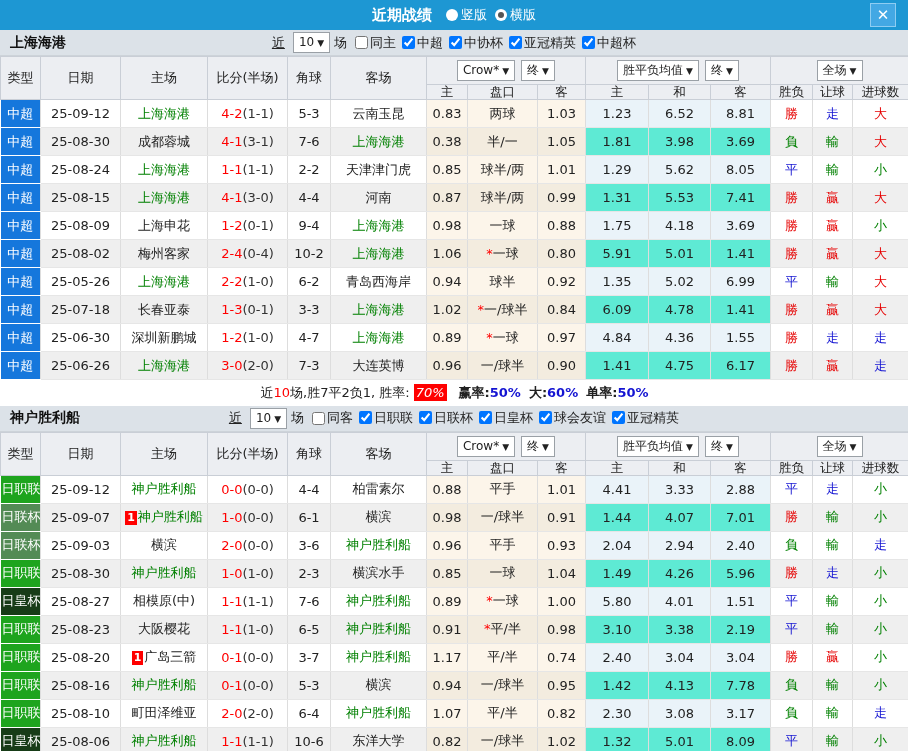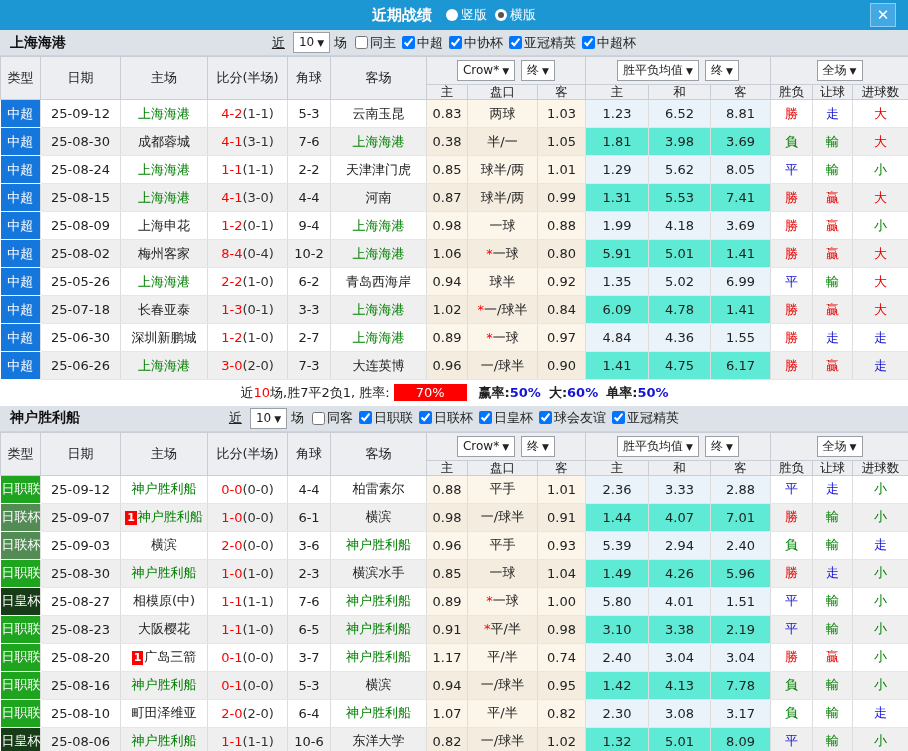--- a/index.html
+++ b/index.html
@@ -48,21 +48,21 @@
   .t-green { color:#008000; }
   .ft { color:#f00; }
   .ht { color:#333; }
   .star { color:#f00; }
   .badge-1 { display:inline-block; background:#f00; color:#fff; font-size:11px;
     line-height:14px; padding:0 2px; margin-right:1px; font-weight:bold; }
   td.res { font-size:13px; }
   
   td.summary { height:26px; text-align:center; background:#fff; border:none; font-size:13px; }
   .sum-red-num { color:#f00; }
-  .sum-rate { background:#f00; color:#fff; padding:1px 22px; margin:0 4px; }
+  .sum-rate { background:#f00; color:#fff; padding:1px 2px; margin:0 4px;font-style:italic; }
   .sum-blue { color:#1414d2; }
   .sum-part { margin-left:8px;font-weight:bold; }
 </style>
 </head>
 <body>
 
 <div class="titlebar">
   <span class="title">近期战绩</span>
   <span class="radio-group" id="radio-group">
       <span class="radio-opt">
@@ -207,32 +207,32 @@
           <tr>
             <td class="type" style="background: rgb(21, 119, 220);">中超</td>
             <td>25-08-09</td>
             <td><span>上海申花</span></td>
             <td><span class="ft">1-2</span><span class="ht">(0-1)</span></td>
             <td>9-4</td>
             <td><span class="t-green">上海海港</span></td>
             <td class="c-odds">0.98</td>
             <td class="c-odds"><span>一球</span></td>
             <td class="c-odds">0.88</td>
-            <td class="c-mean">1.99</td>
+            <td class="c-mean">1.75</td>
             <td class="c-mean">4.18</td>
             <td class="c-mean">3.69</td>
             <td class="res" style="color: rgb(230, 0, 0);">勝</td>
             <td class="res" style="color: rgb(230, 0, 0);">贏</td>
             <td class="res" style="color: rgb(0, 128, 0);">小</td>
           </tr>
           <tr class="even">
             <td class="type" style="background: rgb(21, 119, 220);">中超</td>
             <td>25-08-02</td>
             <td><span>梅州客家</span></td>
-            <td><span class="ft">8-4</span><span class="ht">(0-4)</span></td>
+            <td><span class="ft">2-4</span><span class="ht">(0-4)</span></td>
             <td>10-2</td>
             <td><span class="t-green">上海海港</span></td>
             <td class="c-odds">1.06</td>
             <td class="c-odds"><span class="star">*</span><span>一球</span></td>
             <td class="c-odds">0.80</td>
             <td class="c-mean">5.91</td>
             <td class="c-mean">5.01</td>
             <td class="c-mean">1.41</td>
             <td class="res" style="color: rgb(230, 0, 0);">勝</td>
             <td class="res" style="color: rgb(230, 0, 0);">贏</td>
@@ -270,21 +270,21 @@
             <td class="c-mean">1.41</td>
             <td class="res" style="color: rgb(230, 0, 0);">勝</td>
             <td class="res" style="color: rgb(230, 0, 0);">贏</td>
             <td class="res" style="color: rgb(230, 0, 0);">大</td>
           </tr>
           <tr>
             <td class="type" style="background: rgb(21, 119, 220);">中超</td>
             <td>25-06-30</td>
             <td><span>深圳新鹏城</span></td>
             <td><span class="ft">1-2</span><span class="ht">(1-0)</span></td>
-            <td>2-7</td>
+            <td>4-7</td>
             <td><span class="t-green">上海海港</span></td>
             <td class="c-odds">0.89</td>
             <td class="c-odds"><span class="star">*</span><span>一球</span></td>
             <td class="c-odds">0.97</td>
             <td class="c-mean">4.84</td>
             <td class="c-mean">4.36</td>
             <td class="c-mean">1.55</td>
             <td class="res" style="color: rgb(230, 0, 0);">勝</td>
             <td class="res" style="color: rgb(20, 20, 210);">走</td>
             <td class="res" style="color: rgb(20, 20, 210);">走</td>
@@ -374,21 +374,21 @@
           <tr>
             <td class="type" style="background: rgb(30, 164, 30);">日职联</td>
             <td>25-09-12</td>
             <td><span class="t-green">神户胜利船</span></td>
             <td><span class="ft">0-0</span><span class="ht">(0-0)</span></td>
             <td>4-4</td>
             <td><span>柏雷素尔</span></td>
             <td class="c-odds">0.88</td>
             <td class="c-odds"><span>平手</span></td>
             <td class="c-odds">1.01</td>
-            <td class="c-mean">2.36</td>
+            <td class="c-mean">4.41</td>
             <td class="c-mean">3.33</td>
             <td class="c-mean">2.88</td>
             <td class="res" style="color: rgb(20, 20, 210);">平</td>
             <td class="res" style="color: rgb(20, 20, 210);">走</td>
             <td class="res" style="color: rgb(0, 128, 0);">小</td>
           </tr>
           <tr class="even">
             <td class="type" style="background: rgb(83, 139, 85);">日联杯</td>
             <td>25-09-07</td>
             <td><span class="badge-1">1</span><span class="t-green">神户胜利船</span></td>
@@ -408,21 +408,21 @@
           <tr>
             <td class="type" style="background: rgb(83, 139, 85);">日联杯</td>
             <td>25-09-03</td>
             <td><span>横滨</span></td>
             <td><span class="ft">2-0</span><span class="ht">(0-0)</span></td>
             <td>3-6</td>
             <td><span class="t-green">神户胜利船</span></td>
             <td class="c-odds">0.96</td>
             <td class="c-odds"><span>平手</span></td>
             <td class="c-odds">0.93</td>
-            <td class="c-mean">5.39</td>
+            <td class="c-mean">2.04</td>
             <td class="c-mean">2.94</td>
             <td class="c-mean">2.40</td>
             <td class="res" style="color: rgb(0, 128, 0);">負</td>
             <td class="res" style="color: rgb(0, 128, 0);">輸</td>
             <td class="res" style="color: rgb(20, 20, 210);">走</td>
           </tr>
           <tr class="even">
             <td class="type" style="background: rgb(30, 164, 30);">日职联</td>
             <td>25-08-30</td>
             <td><span class="t-green">神户胜利船</span></td>

